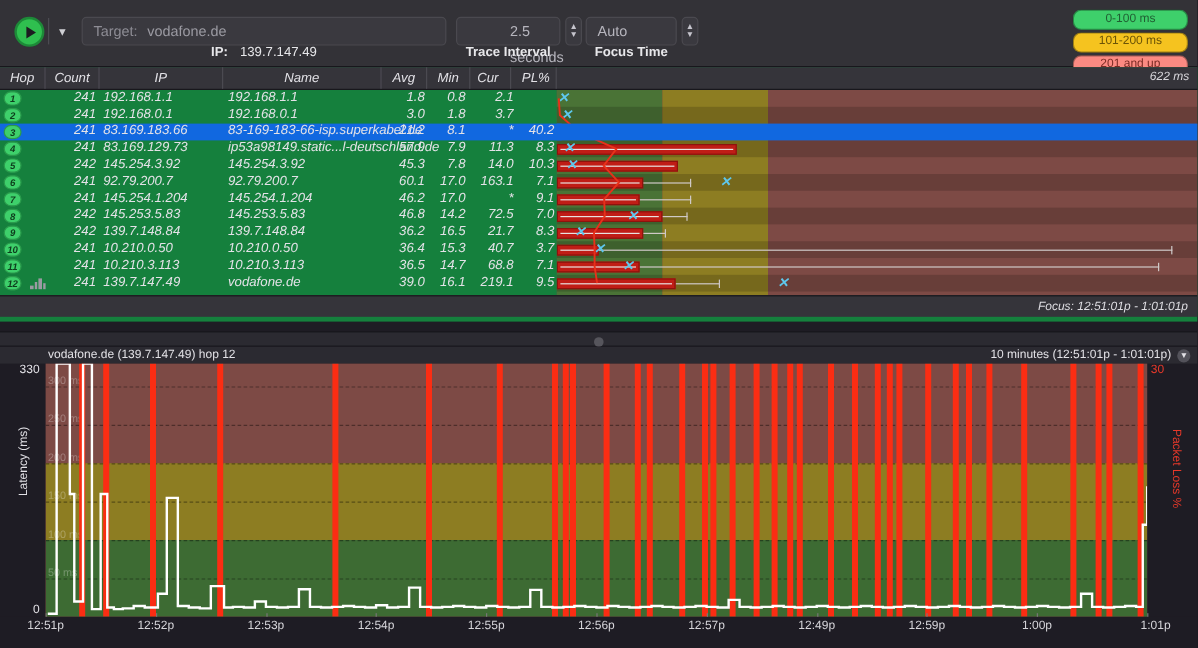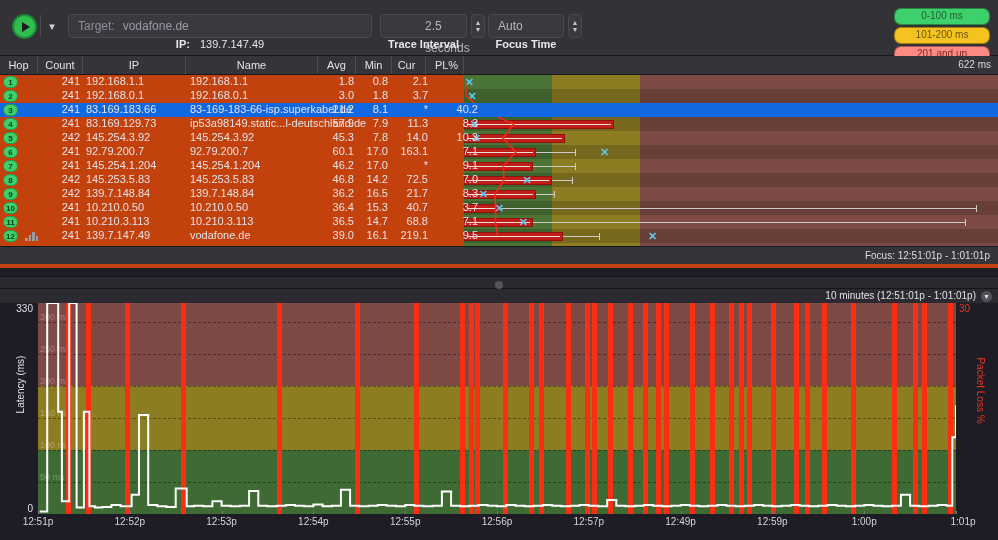--- a/index.html
+++ b/index.html
@@ -77,21 +77,21 @@
   .legend-pill {
     height: 17px; border-radius: 7px; margin-bottom: 2px;
     font-size: 10px; color: #4a4a2e; text-align: center; line-height: 13px;
     border: 1px solid rgba(0,0,0,.35);
   }
   .pill-green  { background: #3ed06b; color: #215f33; }
   .pill-yellow { background: #f5c31f; color: #6b5406; }
   .pill-red    { background: #fb8a82; color: #7b2b25; }
 
   
-  .upper { position: absolute; left: 0; top: 56px; width: 998px; height: 212px; background: #c2410c; }
+  .upper { position: absolute; left: 0; top: 56px; width: 998px; height: 212px; background: #15803d; font-style: italic; }
 
   .col-head {
     position: absolute; left: 0; top: 0; width: 998px; height: 19px;
     background: #35343a; border-bottom: 1px solid #18171c;
     color: #e2e1e6; font-size: 11px;
   }
   .col-head .cell {
     position: absolute; top: 0; height: 18px; line-height: 18px;
     text-align: center; border-right: 1px solid #4b4a51;
   }
@@ -114,21 +114,21 @@
     border: 1px solid #2a9a4c;
   }
   .mini-bars { position: absolute; left: 25px; top: 3px; width: 14px; height: 9px; }
   .mini-bars i { position: absolute; bottom: 0; width: 3px; background: #9b9aa2; display: block; }
   .c-count { position: absolute; left: 38px; width: 42px; text-align: right; }
   .c-ip    { position: absolute; left: 86px; width: 110px; text-align: left; }
   .c-name  { position: absolute; left: 190px; width: 262px; text-align: left; }
   .c-avg   { position: absolute; left: 318px; width: 36px; text-align: right; }
   .c-min   { position: absolute; left: 356px; width: 32px; text-align: right; }
   .c-cur   { position: absolute; left: 391px; width: 37px; text-align: right; }
-  .c-pl    { position: absolute; left: 446px; width: 32px; text-align: right; }
+  .c-pl    { position: absolute; left: 430px; width: 32px; text-align: right; }
 
   .barpane {
     position: absolute; left: 464px; top: 19px; width: 534px; height: 171px;
     overflow: hidden; background: #7d4a45;
   }
   .zone { position: absolute; top: 0; height: 171px; }
   .zone-green  { left: 0;   width: 88px;  background: #4a7336; }
   .zone-yellow { left: 88px; width: 88px; background: #8d7d22; }
   .rowband { position: absolute; left: 0; width: 534px; height: 14px; }
   .rowband.alt { background: rgba(0,0,0,0.16); }
@@ -532,20 +532,21 @@
       <div class="txt">Focus: 12:51:01p - 1:01:01p</div>
     </div>
   </div>
 
   <div class="splitter">
     <div class="grip"></div>
   </div>
 
   <div class="lower">
     <div class="lower-head">
+      <div class="lt">vodafone.de (139.7.147.49) hop 12</div>
       <div class="rt">10 minutes (12:51:01p - 1:01:01p)</div>
       <div class="rt-chev">▼</div>
     </div>
 
     <div class="ylab-left">
       <div class="maxv">330</div>
       <div class="minv">0</div>
       <div class="axtitle">Latency (ms)</div>
     </div>
 

